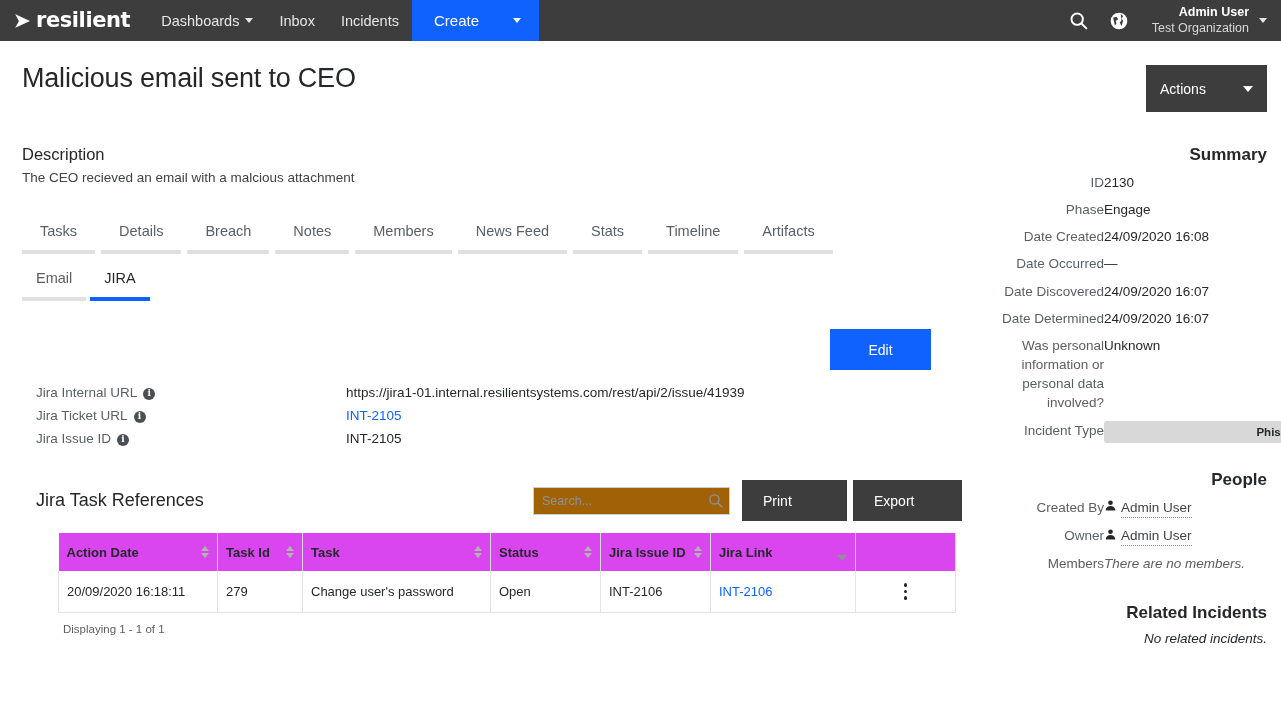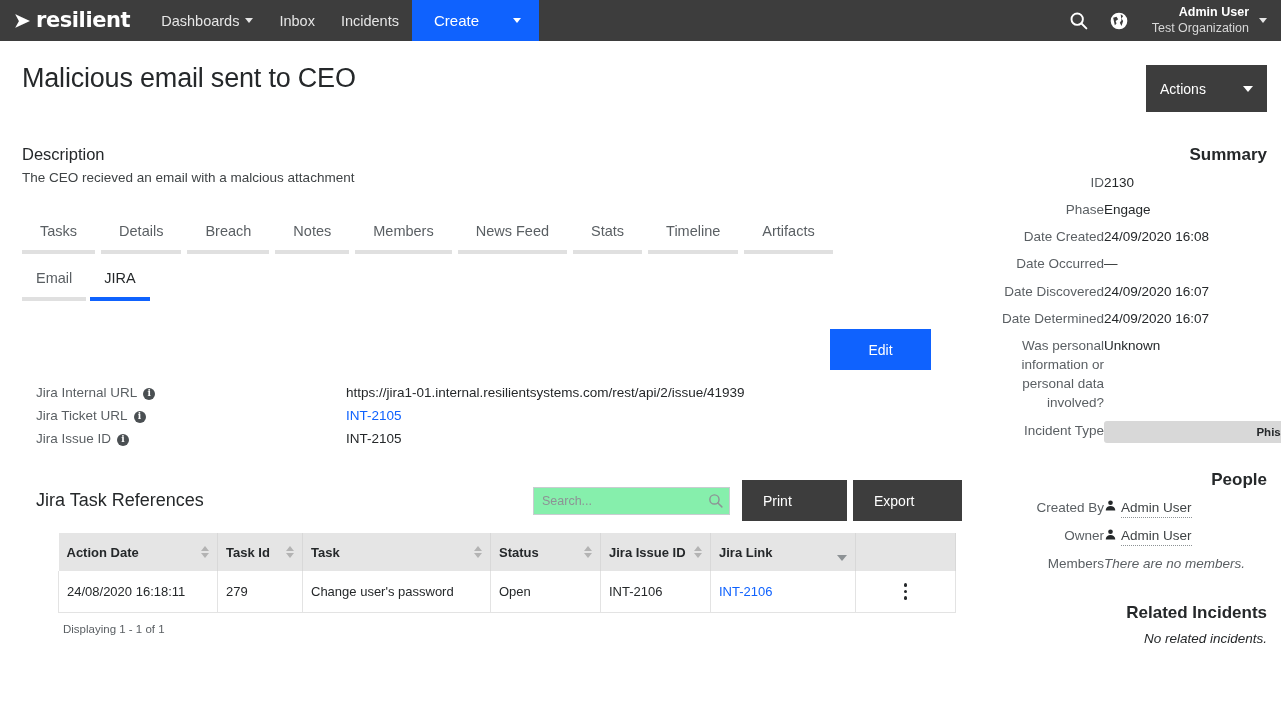--- a/index.html
+++ b/index.html
@@ -224,21 +224,21 @@
     margin-right: 6px;
   }
   #search-input {
     width: 100%; height: 100%;
     border: 1px solid #c8cdd0;
     padding: 0 26px 0 8px;
     font-size: 12.5px;
     font-family: "Liberation Sans", sans-serif;
     color: #25282a;
     outline: none;
-    background: #86efac;
+    background: #a16207;
   }
   #search-input::placeholder { color: #8d9295; }
   .search-icon-wrap {
     position: absolute; right: 6px; top: 5px;
     pointer-events: none;
   }
   .tool-btn {
     background: #3d3d3d; color: #ffffff;
     font-size: 14px;
     width: 105px; height: 41px;
@@ -249,21 +249,21 @@
   .tool-btn.export { width: 109px; }
 
   
   #jira-table {
     margin: 12px 0 0 36px;
     border-collapse: collapse;
     width: 897px;
     table-layout: fixed;
   }
   #jira-table th {
-    background: #e5e5e5;
+    background: #d946ef;
     color: #25282a;
     font-size: 13px;
     font-weight: 700;
     text-align: left;
     padding: 9px 8px 9px 8px;
     height: 38px;
     vertical-align: middle;
     position: relative;
     cursor: pointer;
     border-right: 1px solid #d8d8d8;
@@ -565,21 +565,21 @@
             </th>
             <th>
               <div class="th-inner">
                   <span></span>
                 </div>
             </th>
           </tr>
         </thead>
         <tbody>
           <tr>
-            <td>24/08/2020 16:18:11</td>
+            <td>20/09/2020 16:18:11</td>
             <td>279</td>
             <td>Change user's password</td>
             <td>Open</td>
             <td>INT-2106</td>
             <td class="linkcell">INT-2106</td>
             <td>
               <div class="kebab">
                   <span></span>
                   <span></span>
                   <span></span>

